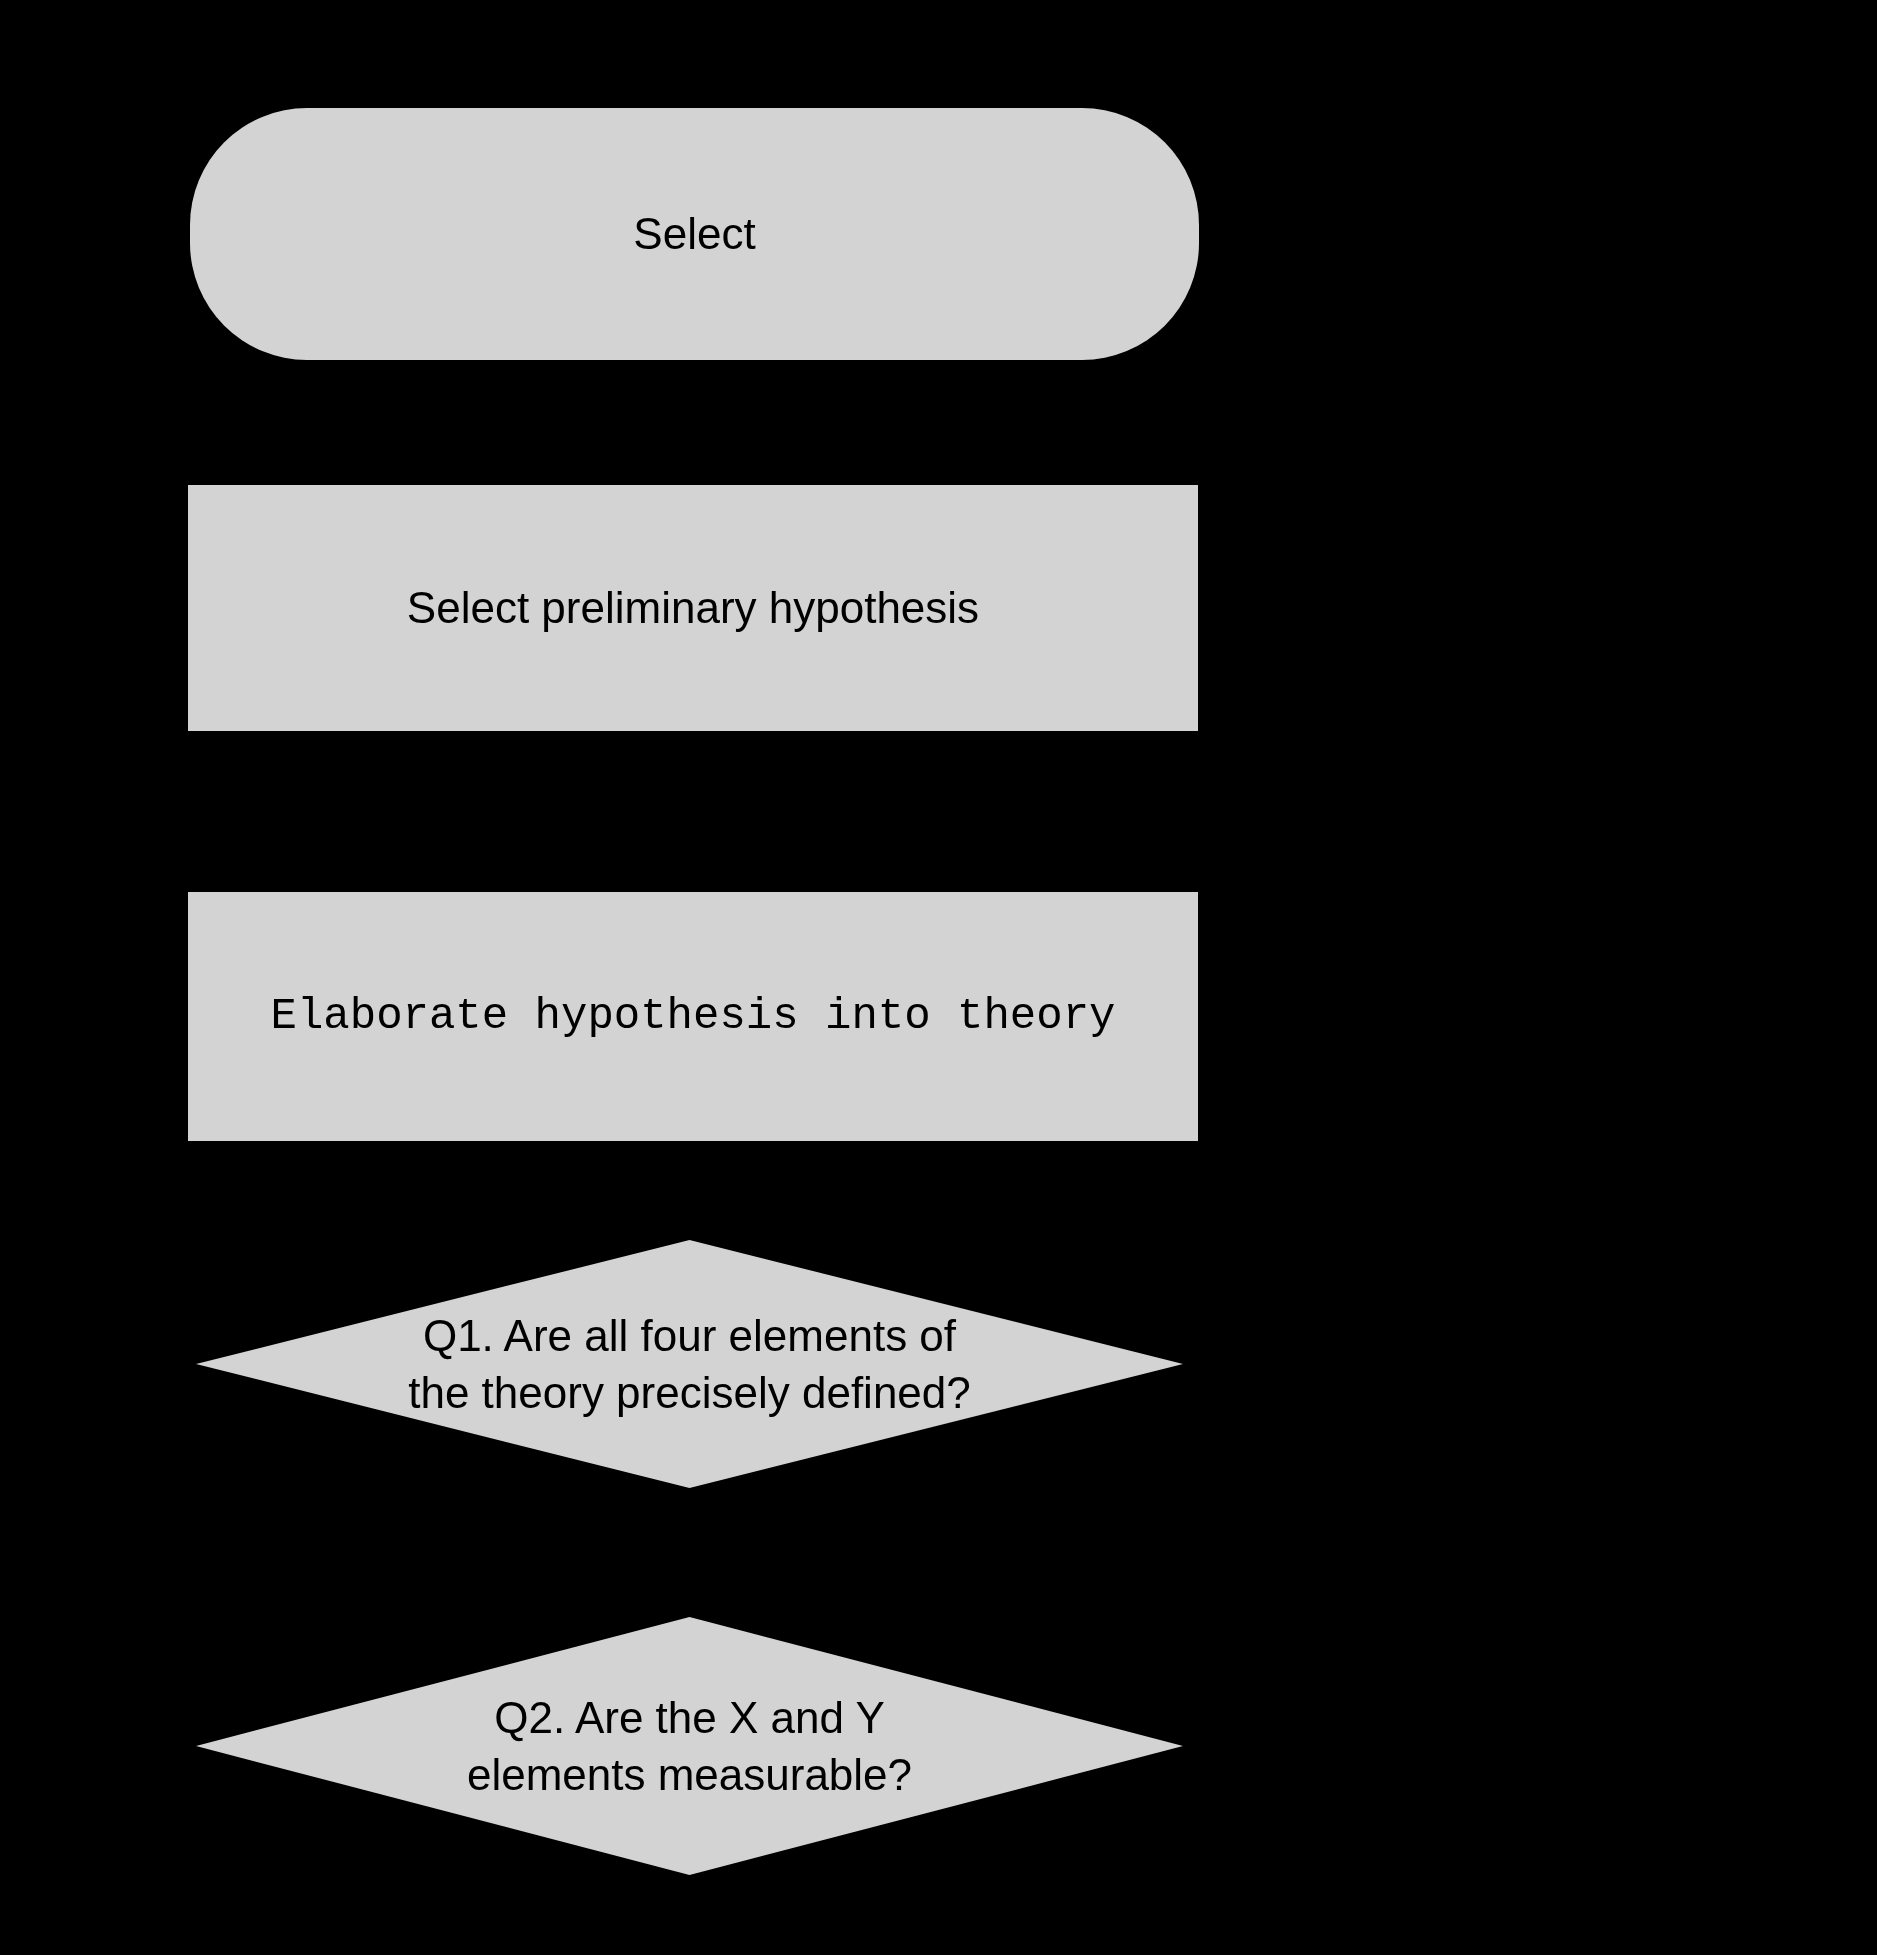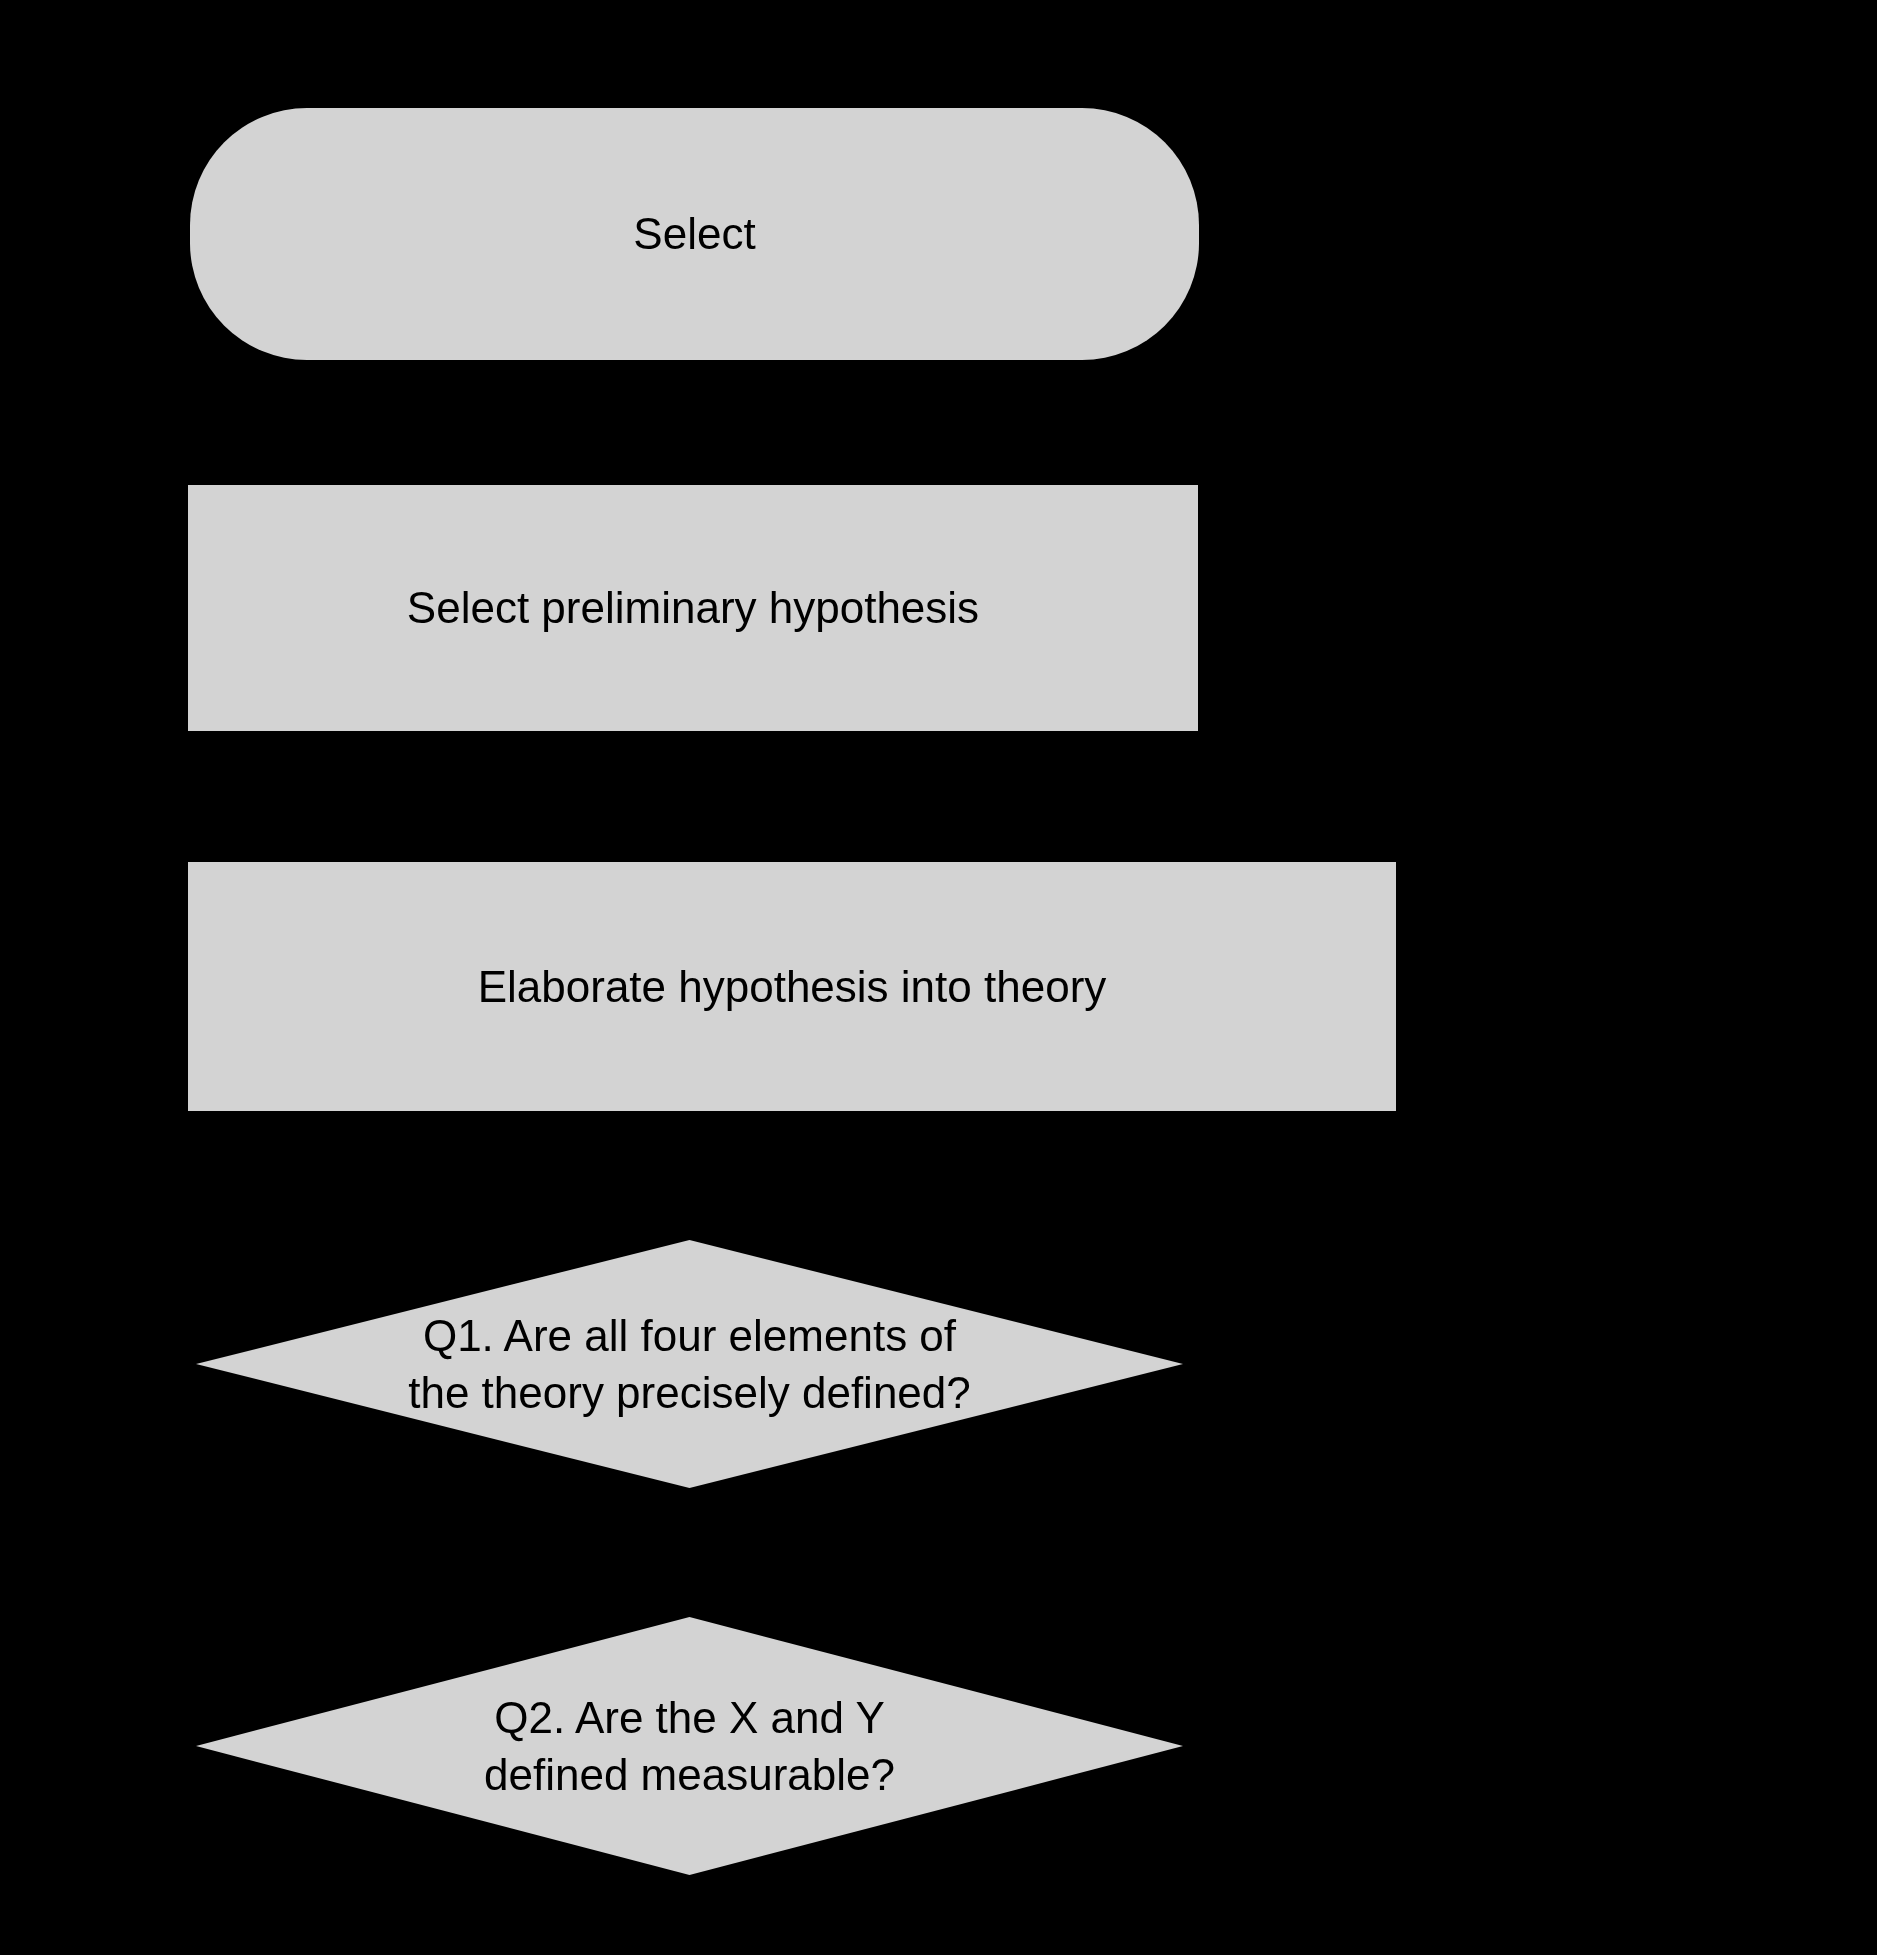--- a/index.html
+++ b/index.html
@@ -35,21 +35,21 @@
   }
   .process {
     border-radius: 0;
   }
   .decision {
     clip-path: polygon(50% 0%, 100% 50%, 50% 100%, 0% 50%);
   }
   
   #node-start      { left: 190px;  top: 108px;  width: 1009px; height: 252px; }
   #node-select     { left: 188px;  top: 485px; width: 1010px; height: 246px; }
-  #node-elaborate  { left: 188px;  top: 862px; width: 1208px; height: 249px; }
+  #node-elaborate  { left: 188px;  top: 892px; width: 1010px; height: 249px; font-family: Liberation Mono, monospace; }
   #node-q1         { left: 196px;  top: 1240px; width: 987px; height: 248px; }
   #node-q2         { left: 196px;  top: 1617px; width: 987px; height: 258px; }
 </style>
 </head>
 <body>
 
 <div id="canvas">
 
   <div class="node terminator" id="node-start">
     <span>Select</span>
@@ -63,17 +63,17 @@
     <span>Elaborate hypothesis into theory</span>
   </div>
 
   <div class="node decision" id="node-q1">
     <span>Q1. Are all four elements of
 the theory precisely defined?</span>
   </div>
 
   <div class="node decision" id="node-q2">
     <span>Q2. Are the X and Y
-defined measurable?</span>
+elements measurable?</span>
   </div>
 
 </div>
 
 
 </body></html>

